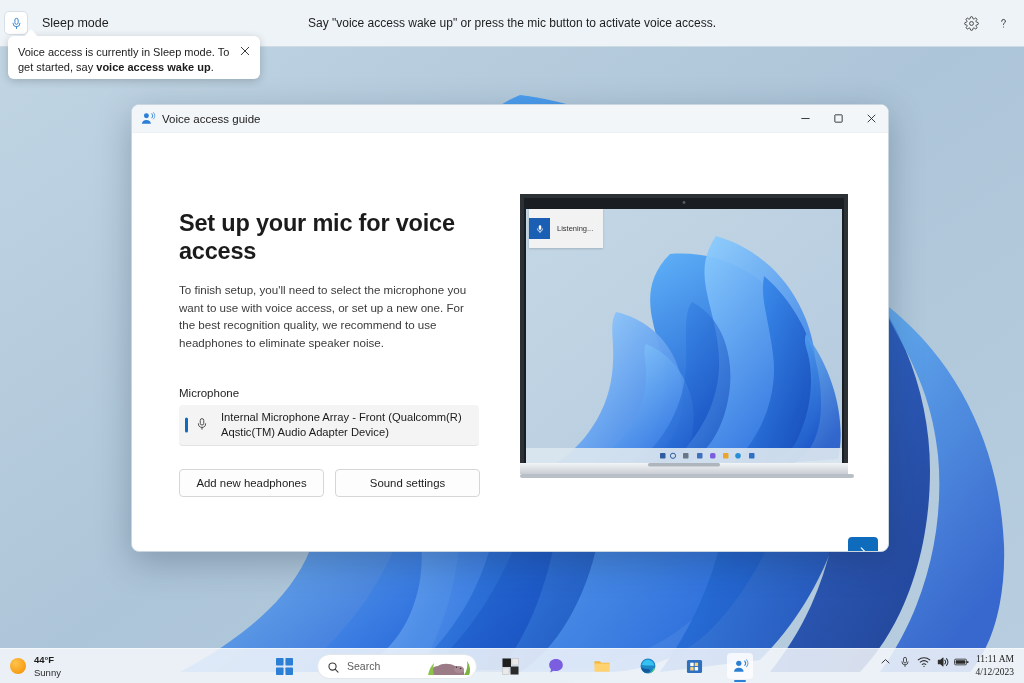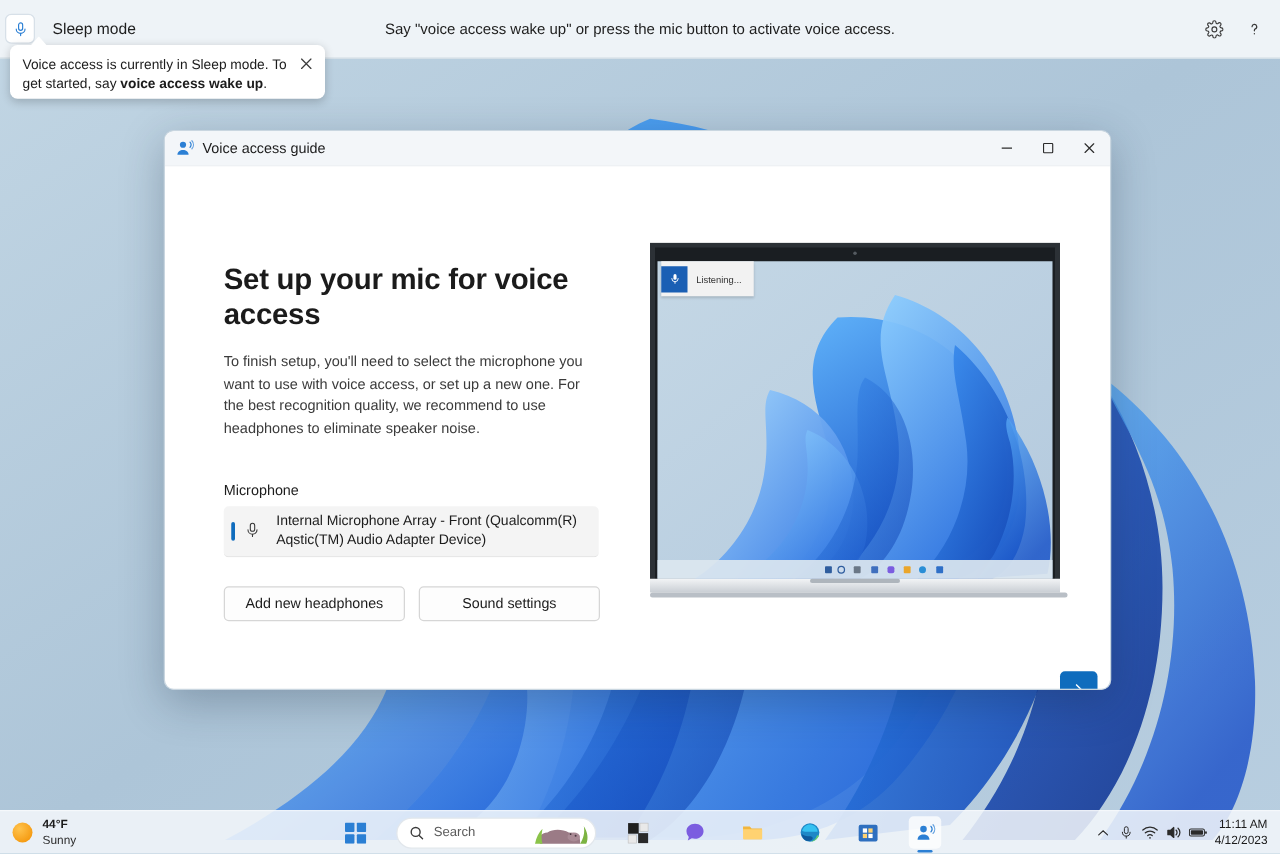--- a/index.html
+++ b/index.html
@@ -133,21 +133,21 @@
 
   
   #illo {
     position: absolute; left: 388px; top: 61px;
     width: 370px; height: 290px; overflow: hidden;
   }
   #laptop { position: absolute; left: 0; top: 0; }
 
   #listeningChip {
     position: absolute; left: 9px; top: 15px;
-    height: 28px; background: #f2f2f2;
+    height: 39px; background: #f2f2f2;
     display: flex; align-items: center;
     box-shadow: 0 1px 2px rgba(0,0,0,.16);
     z-index: 3;
   }
   #chipMic {
     width: 21px; height: 21px; background: #1a5fb4;
     display: flex; align-items: center; justify-content: center;
     flex: 0 0 auto;
   }
   #chipText { font-size: 7.5px; color: #333; padding: 0 10px 0 7px; white-space: nowrap; }
@@ -195,21 +195,21 @@
   }
   #searchBox {
     width: 160px; height: 25px; background: #ffffff;
     border: 1px solid #e2e7ec; border-radius: 13px;
     display: flex; align-items: center; position: relative; overflow: hidden;
   }
   #searchIcon { margin-left: 9px; width: 13px; height: 13px; flex: 0 0 auto; }
   #searchPlaceholder { font-size: 10.5px; color: #5b5b5b; margin-left: 7px; }
   #searchPic { position: absolute; right: 4px; bottom: 0; width: 46px; height: 22px; }
 
-  #tray { margin-left: auto; display: flex; align-items: center; gap: 4px; padding-right: 10px; }
+  #tray { margin-left: auto; display: flex; gap: 4px; padding-right: 10px; font-family: Liberation Serif, serif; }
   .trayIcon { width: 15px; height: 15px; display: flex; align-items: center; justify-content: center; }
   #clock { text-align: right; line-height: 11px; margin-left: 2px; }
   #clockTime { font-size: 9.5px; color: #1b1b1b; display: block; }
   #clockDate { font-size: 9.5px; color: #1b1b1b; display: block; margin-top: 2px; }
 </style>
 </head>
 <body>
 
 <div id="desktop">
   <div class="bloomWrap">

